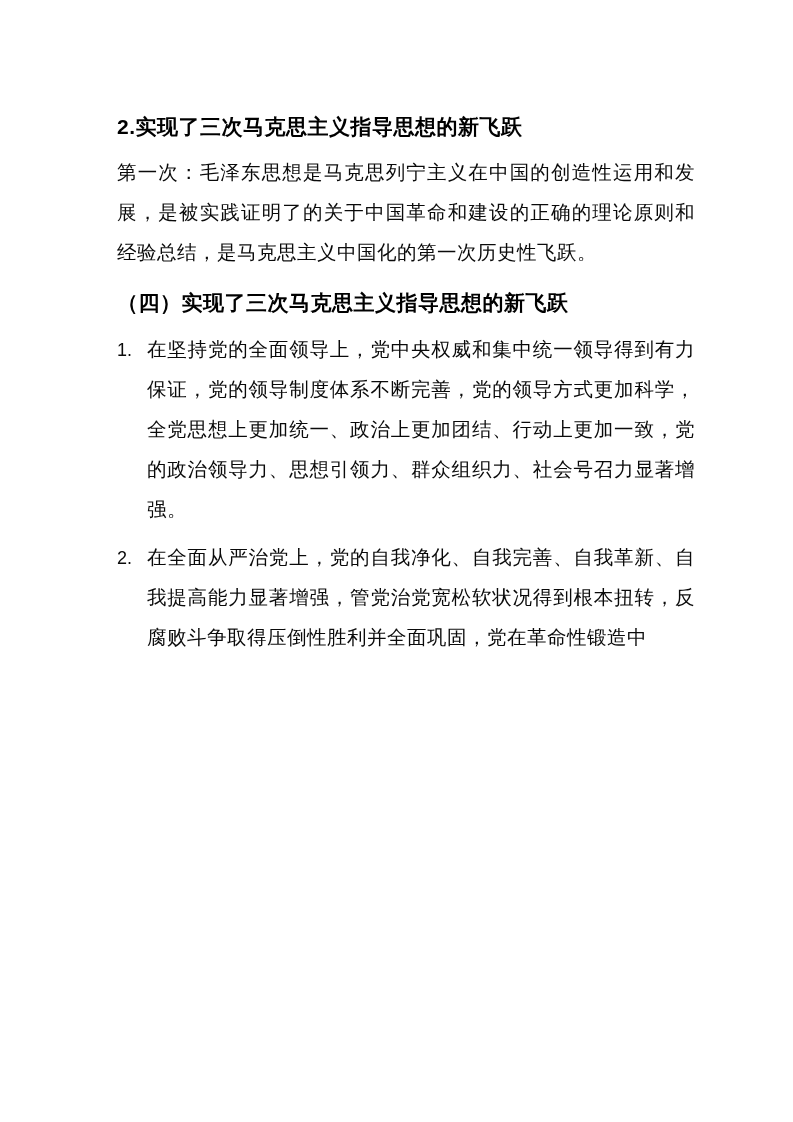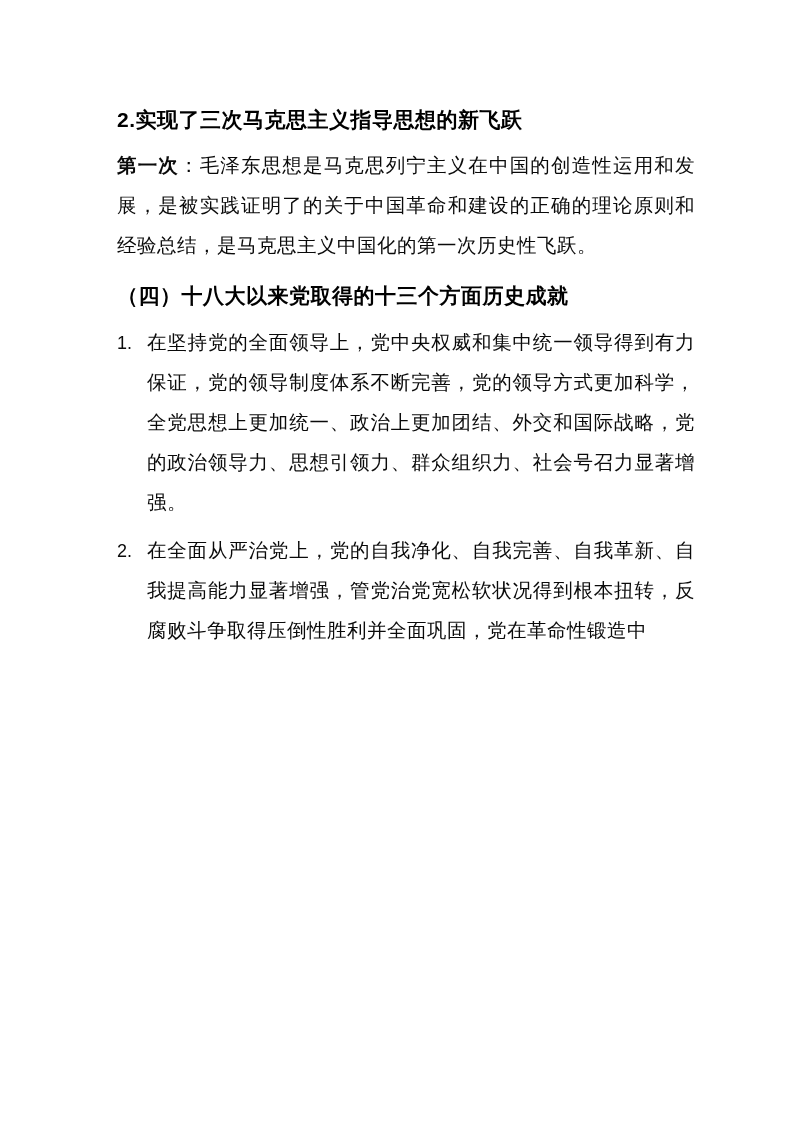--- a/index.html
+++ b/index.html
@@ -5,21 +5,21 @@
   * { margin: 0; padding: 0; box-sizing: border-box; }
 
   html, body {
     background: #ffffff;
   }
 
   .page {
     position: relative;
     width: 793px;
     height: 1022px;
-    margin: 5px auto;
+    margin: 12px auto;
     background: #ffffff;
     overflow: hidden;
     padding-left: 9px;
   }
 
   .content {
     position: absolute;
     top: 0;
     left: 117px;
     width: 578px;
@@ -33,21 +33,21 @@
     font-size: 19.5px;
     line-height: 40px;
     letter-spacing: 0.5px;
     text-align: justify;
     text-justify: inter-character;
     margin-bottom: 3px;
     color: #0a0a0a;
   }
 
   .para .lead {
-    font-weight: 700;
+    font-weight: 400;
     font-family: "Liberation Sans", "DejaVu Sans", sans-serif;
   }
 
   
   .h-main {
     font-family: "Liberation Sans", "DejaVu Sans", sans-serif;
     font-size: 21px;
     font-weight: 700;
     line-height: 40px;
     letter-spacing: 0.5px;
@@ -97,23 +97,23 @@
 
 <div class="page">
   <div class="content">
 
     <div class="h-main">2.实现了三次马克思主义指导思想的新飞跃</div>
 
     <p class="para"><span class="lead">第一次</span><span>：</span><span>毛泽东思想是马克思列宁主义在中国的创造性运用和发展，是被实践证明了的关于中国革命和建设的正确的理论原则和经验总结，是马克思主义中国化的第一次历史性飞跃。</span></p>
 
 
 
-    <div class="h-sub">（四）十八大以来党取得的十三个方面历史成就</div>
+    <div class="h-sub">（四）实现了三次马克思主义指导思想的新飞跃</div>
 
     <div class="num-list">
 
-      <div class="num-item"><span class="marker">1.</span><span>在坚持党的全面领导上，党中央权威和集中统一领导得到有力保证，党的领导制度体系不断完善，党的领导方式更加科学，全党思想上更加统一、政治上更加团结、外交和国际战略，党的政治领导力、思想引领力、群众组织力、社会号召力显著增强。</span></div>
+      <div class="num-item"><span class="marker">1.</span><span>在坚持党的全面领导上，党中央权威和集中统一领导得到有力保证，党的领导制度体系不断完善，党的领导方式更加科学，全党思想上更加统一、政治上更加团结、行动上更加一致，党的政治领导力、思想引领力、群众组织力、社会号召力显著增强。</span></div>
 
       <div class="num-item"><span class="marker">2.</span><span>在全面从严治党上，党的自我净化、自我完善、自我革新、自我提高能力显著增强，管党治党宽松软状况得到根本扭转，反腐败斗争取得压倒性胜利并全面巩固，党在革命性锻造中</span></div>
 
     </div>
   </div>
 </div>
 
 </body></html>

